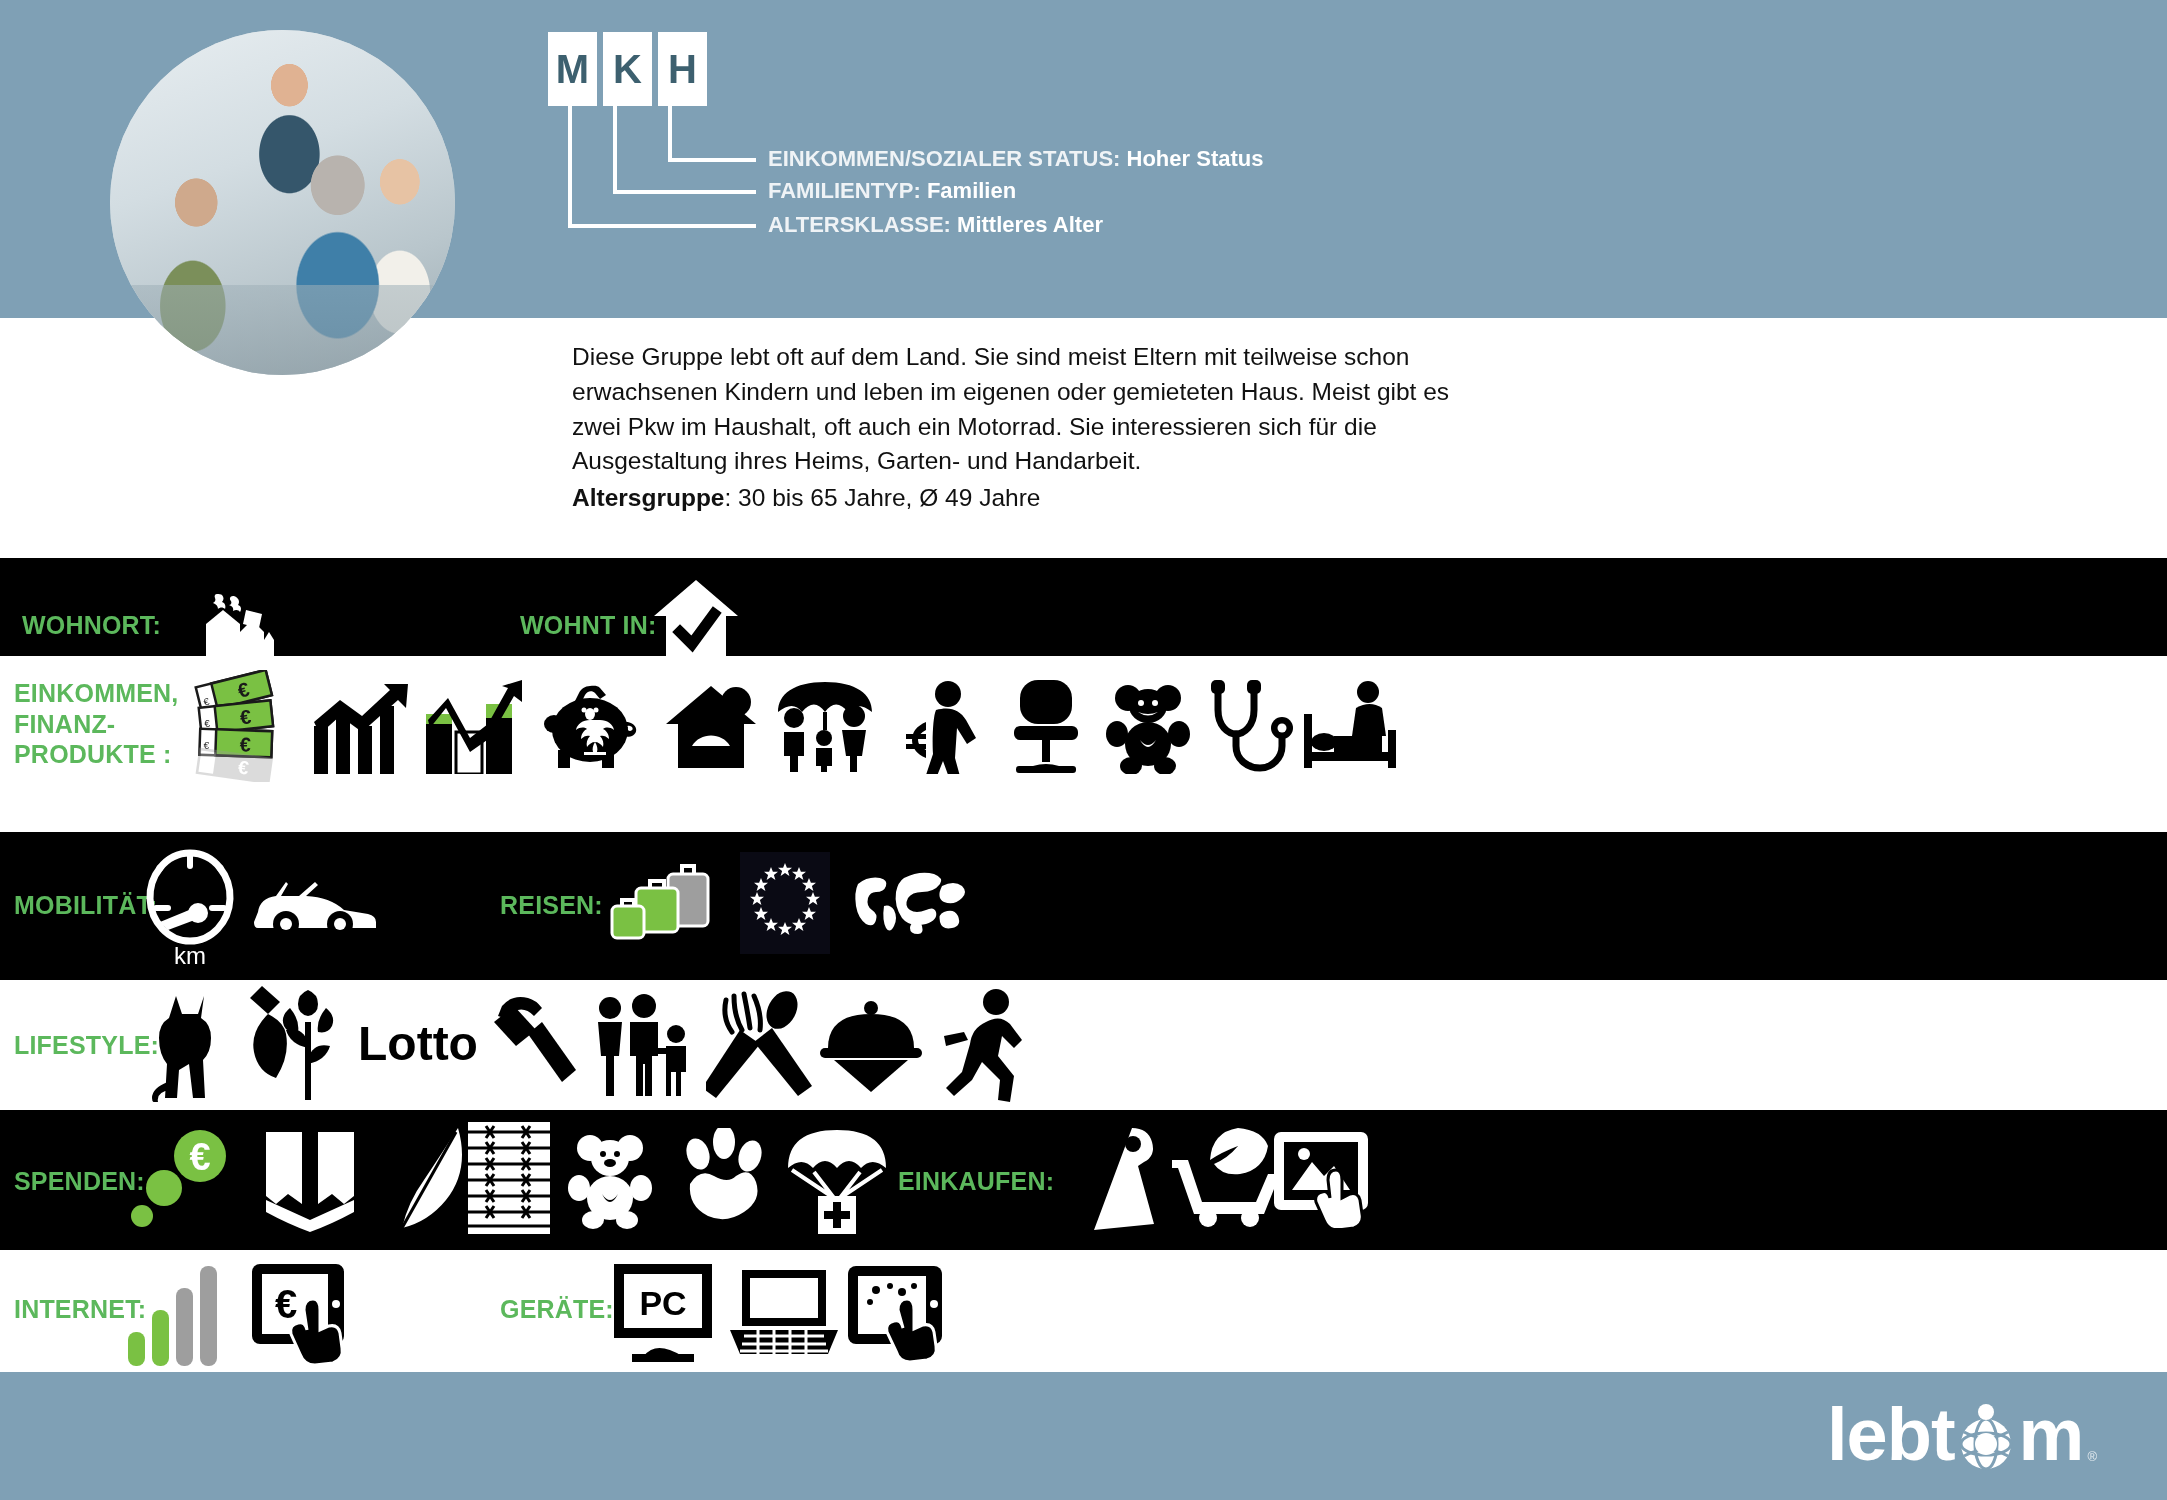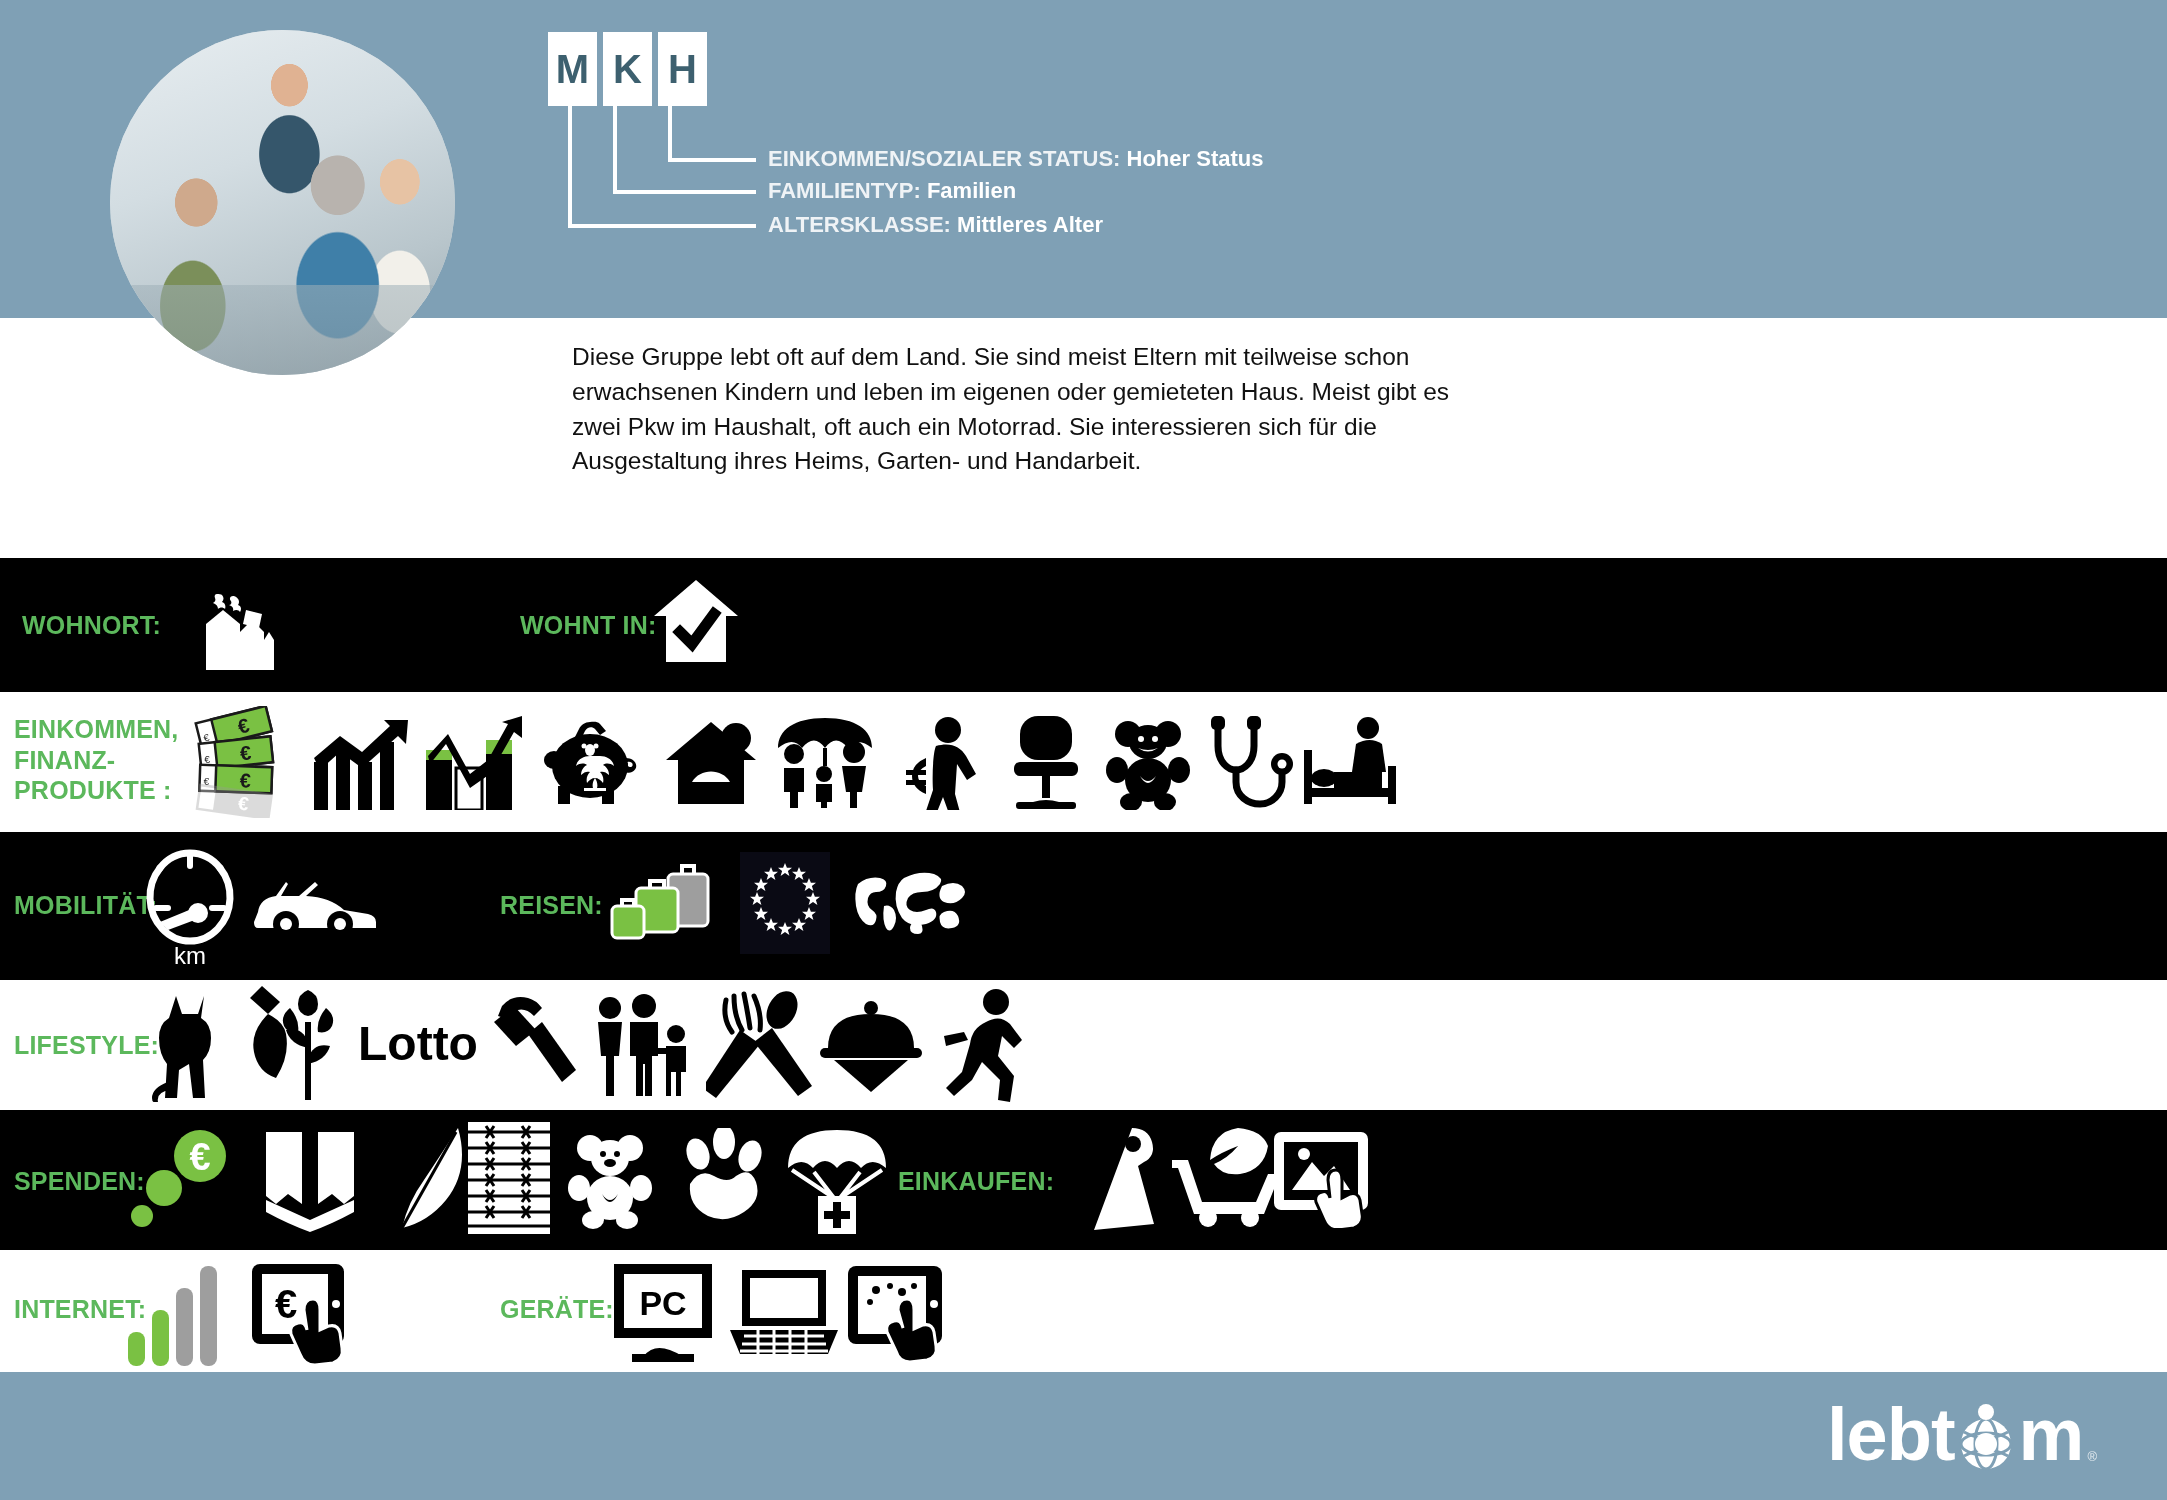--- a/index.html
+++ b/index.html
@@ -140,20 +140,21 @@
   </div>
 </div>
 
 <div class="photo-wrap">
   <div class="photo"></div>
   <div class="photo-floor"></div>
 </div>
 
 <div class="desc">
   <p>Diese Gruppe lebt oft auf dem Land. Sie sind meist Eltern mit teilweise schon erwachsenen Kindern und leben im eigenen oder gemieteten Haus. Meist gibt es zwei Pkw im Haushalt, oft auch ein Motorrad. Sie interessieren sich für die Ausgestaltung ihres Heims, Garten- und Handarbeit.</p>
+  <p class="age"><b>Altersgruppe</b><span>: 30 bis 65 Jahre, Ø 49 Jahre</span></p>
 </div>
 
 <div class="row black" style="top:558px;height:134px;">
   <div class="rlabel" style="position:absolute;left:22px;top:52px;">WOHNORT:</div>
   <div class="ic" style="position:absolute;left:186px;top:24px;">
     <svg width="96" height="88" viewBox="0 0 96 88">
       <g fill="#ffffff">
         <path d="M31 12c-2 0-3 2-2 4 1 2 0 4-2 5 3 1 5 3 5 6 2-2 5-2 7 0 1-3 0-6-3-7 2-2 2-5 0-7-1-1-3-1-5-1z"></path>
         <path d="M47 14c-3 0-4 3-2 5 1 2 0 4-2 4 3 1 5 3 4 6 3-2 6-1 7 1 2-3 1-6-2-7 2-3 1-6-2-8-1-1-2-1-3-1z"></path>
         <rect x="20" y="42" width="34" height="46"></rect>
@@ -171,21 +172,21 @@
   <div class="ic" style="position:absolute;left:652px;top:18px;">
     <svg width="88" height="96" viewBox="0 0 88 96">
       <g fill="#ffffff">
         <path d="M44 4 L86 40 L74 40 L74 86 L14 86 L14 40 L2 40 Z"></path>
       </g>
       <path d="M28 56 L40 68 L62 38" stroke="#000000" stroke-width="11" fill="none" stroke-linecap="square"></path>
     </svg>
   </div>
 </div>
 
-<div class="row white" style="top:692px;height:172px;">
+<div class="row white" style="top:656px;height:172px;">
   <div class="rlabel" style="position:absolute;left:14px;top:22px;white-space:pre-line;">EINKOMMEN,
 FINANZ-
 PRODUKTE :</div>
 
   <div class="ic" style="position:absolute;left:188px;top:14px;">
     <svg width="96" height="112" viewBox="0 0 96 112">
       <g>
         <g transform="rotate(-14 48 30)">
           <rect x="12" y="8" width="72" height="26" fill="#ffffff" stroke="#1a1a1a" stroke-width="2.5"></rect>
           <rect x="28" y="8" width="56" height="26" fill="#7ac143"></rect>

